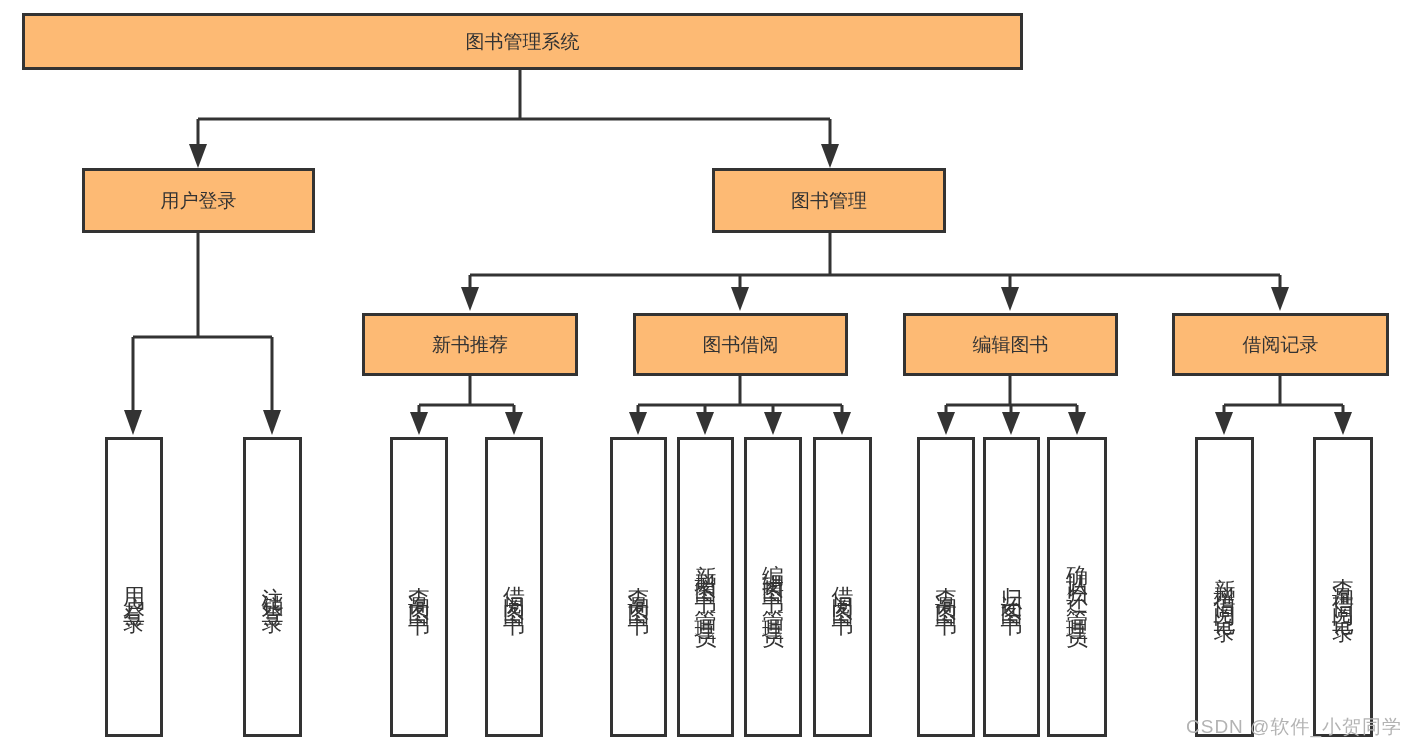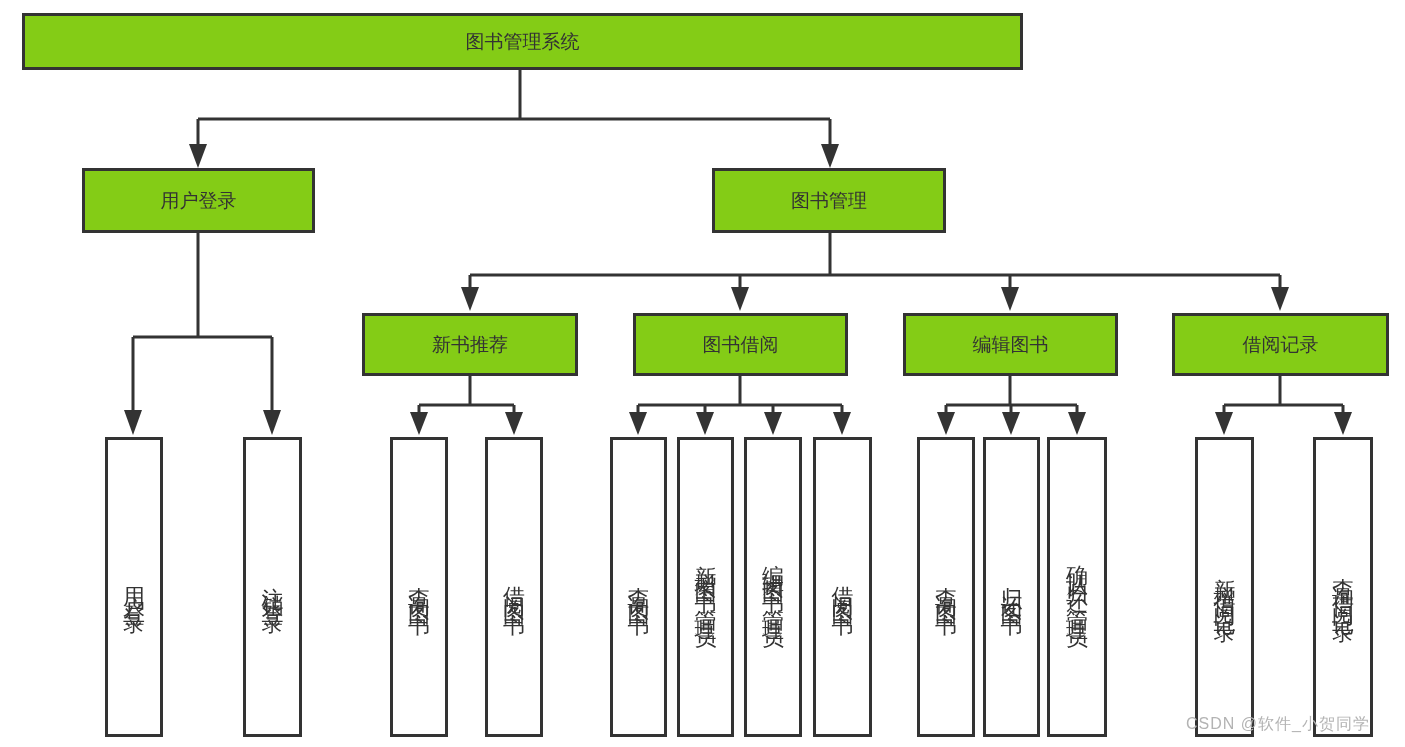--- a/index.html
+++ b/index.html
@@ -14,21 +14,21 @@
     font-family:"Liberation Sans","DejaVu Sans",sans-serif;
     overflow:hidden;
   }
   .connectors{position:absolute;left:0;top:0;z-index:0;}
   .connectors path{stroke:var(--line);stroke-width:3;fill:none;}
   .connectors polygon{fill:var(--line);stroke:none;}
   .box{
     position:absolute;
     box-sizing:border-box;
     border:3px solid var(--line);
-    background:#84cc16;
+    background:#fdba74;
     display:flex;align-items:center;justify-content:center;
     color:var(--text);
     font-size:19px;
     z-index:1;
     white-space:nowrap;
   }
   .vbox{
     position:absolute;
     box-sizing:border-box;
     border:3px solid var(--line);
@@ -41,21 +41,21 @@
     text-orientation:mixed;
     font-size:22px;
     letter-spacing:9px;
     color:var(--text);
     line-height:1;
     white-space:nowrap;
   }
   .watermark{
     position:absolute;
     left:1186px;top:714px;
-    font-size:16px;
+    font-size:19px;
     color:#b3b3b3;
     z-index:3;
     white-space:nowrap;
     letter-spacing:1px;
   }
 </style>
 </head>
 <body>
 
 <div class="canvas">

